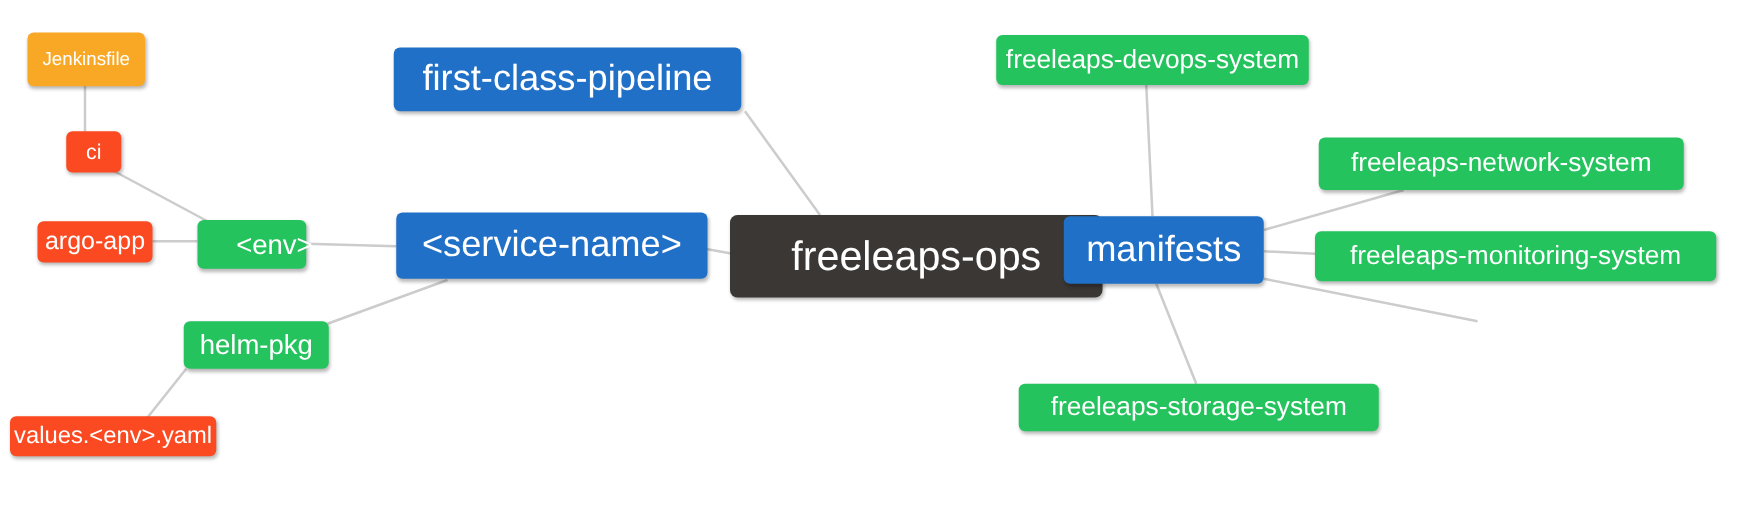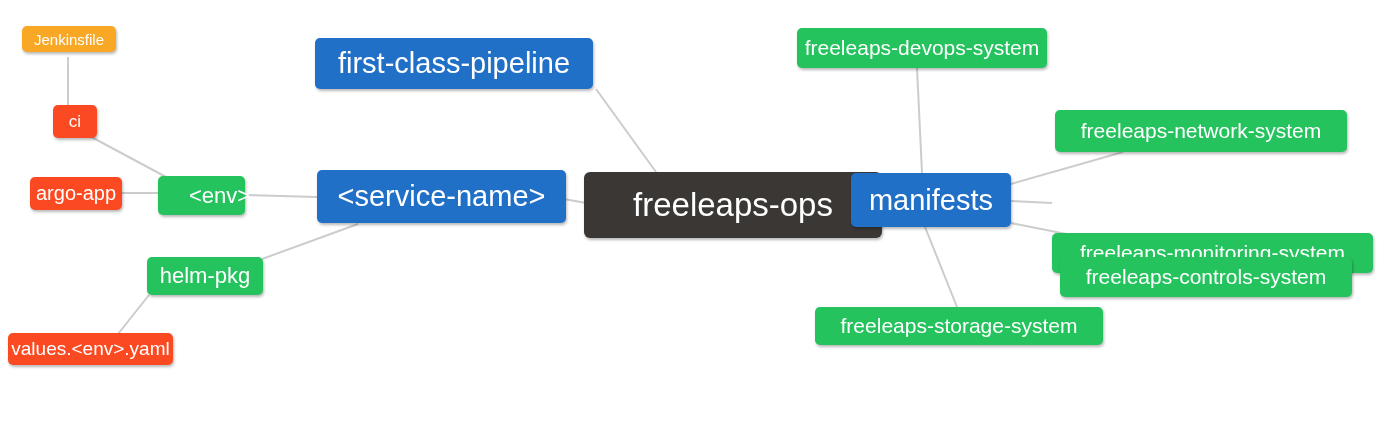--- a/index.html
+++ b/index.html
@@ -39,31 +39,31 @@
     box-sizing: border-box;
     user-select: none;
   }
   .blue   { background: #2170c7; }
   .green  { background: #25c35e; }
   .orange { background: #f9a826; }
   .red    { background: #fb4a21; }
   .dark   { background: #3b3735; }
 
   
-  .n-jenkinsfile { left: 22px;   top: 26px;  width: 94px;  height: 26px; font-size: 15px; }
+  .n-jenkinsfile { left: 22px;   top: 26px;  width: 94px;  height: 43px; font-size: 15px; }
   .n-ci          { left: 53px;   top: 105px; width: 44px;  height: 33px; font-size: 17px; }
   .n-argo-app    { left: 30px;   top: 177px; width: 92px;  height: 33px; font-size: 20px; text-align: right; }
   .n-env         { left: 158px;  top: 176px; width: 87px;  height: 39px; font-size: 22px; padding-left: 36px; }
   .n-service     { left: 317px;  top: 170px; width: 249px; height: 53px; font-size: 29px; }
   .n-fcp         { left: 315px;  top: 38px;  width: 278px; height: 51px; font-size: 29px; }
   .n-ops         { left: 584px;  top: 172px; width: 298px; height: 66px; font-size: 33px; border-radius: 6px; }
   .n-manifests   { left: 851px;  top: 173px; width: 160px; height: 54px; font-size: 29px; }
   .n-devops      { left: 797px;  top: 28px;  width: 250px; height: 40px; font-size: 21px; }
   .n-network     { left: 1055px; top: 110px; width: 292px; height: 42px; font-size: 21px; }
-  .n-monitoring  { left: 1052px; top: 185px; width: 321px; height: 40px; font-size: 21px; margin-top: 48px; }
+  .n-monitoring  { left: 1052px; top: 185px; width: 321px; height: 40px; font-size: 21px; }
   .n-controls    { left: 1060px; top: 257px; width: 292px; height: 40px; font-size: 21px; }
   .n-storage     { left: 815px;  top: 307px; width: 288px; height: 38px; font-size: 21px; }
   .n-helm-pkg    { left: 147px;  top: 257px; width: 116px; height: 38px; font-size: 22px; }
   .n-values      { left: 8px;    top: 333px; width: 165px; height: 32px; font-size: 19px; }
 </style>
 </head>
 <body>
 
 <div class="canvas">
 
@@ -99,21 +99,20 @@
   <div class="node dark n-ops">freeleaps-ops</div>
 
   <div class="node blue n-manifests">manifests</div>
 
   <div class="node green n-devops">freeleaps-devops-system</div>
 
   <div class="node green n-network">freeleaps-network-system</div>
 
   <div class="node green n-monitoring">freeleaps-monitoring-system</div>
 
-  <div class="node green n-controls">freeleaps-controls-system</div>
 
   <div class="node green n-storage">freeleaps-storage-system</div>
 
   <div class="node green n-helm-pkg">helm-pkg</div>
 
   <div class="node red n-values">values.&lt;env&gt;.yaml</div>
 
 </div>
 
 </body></html>

